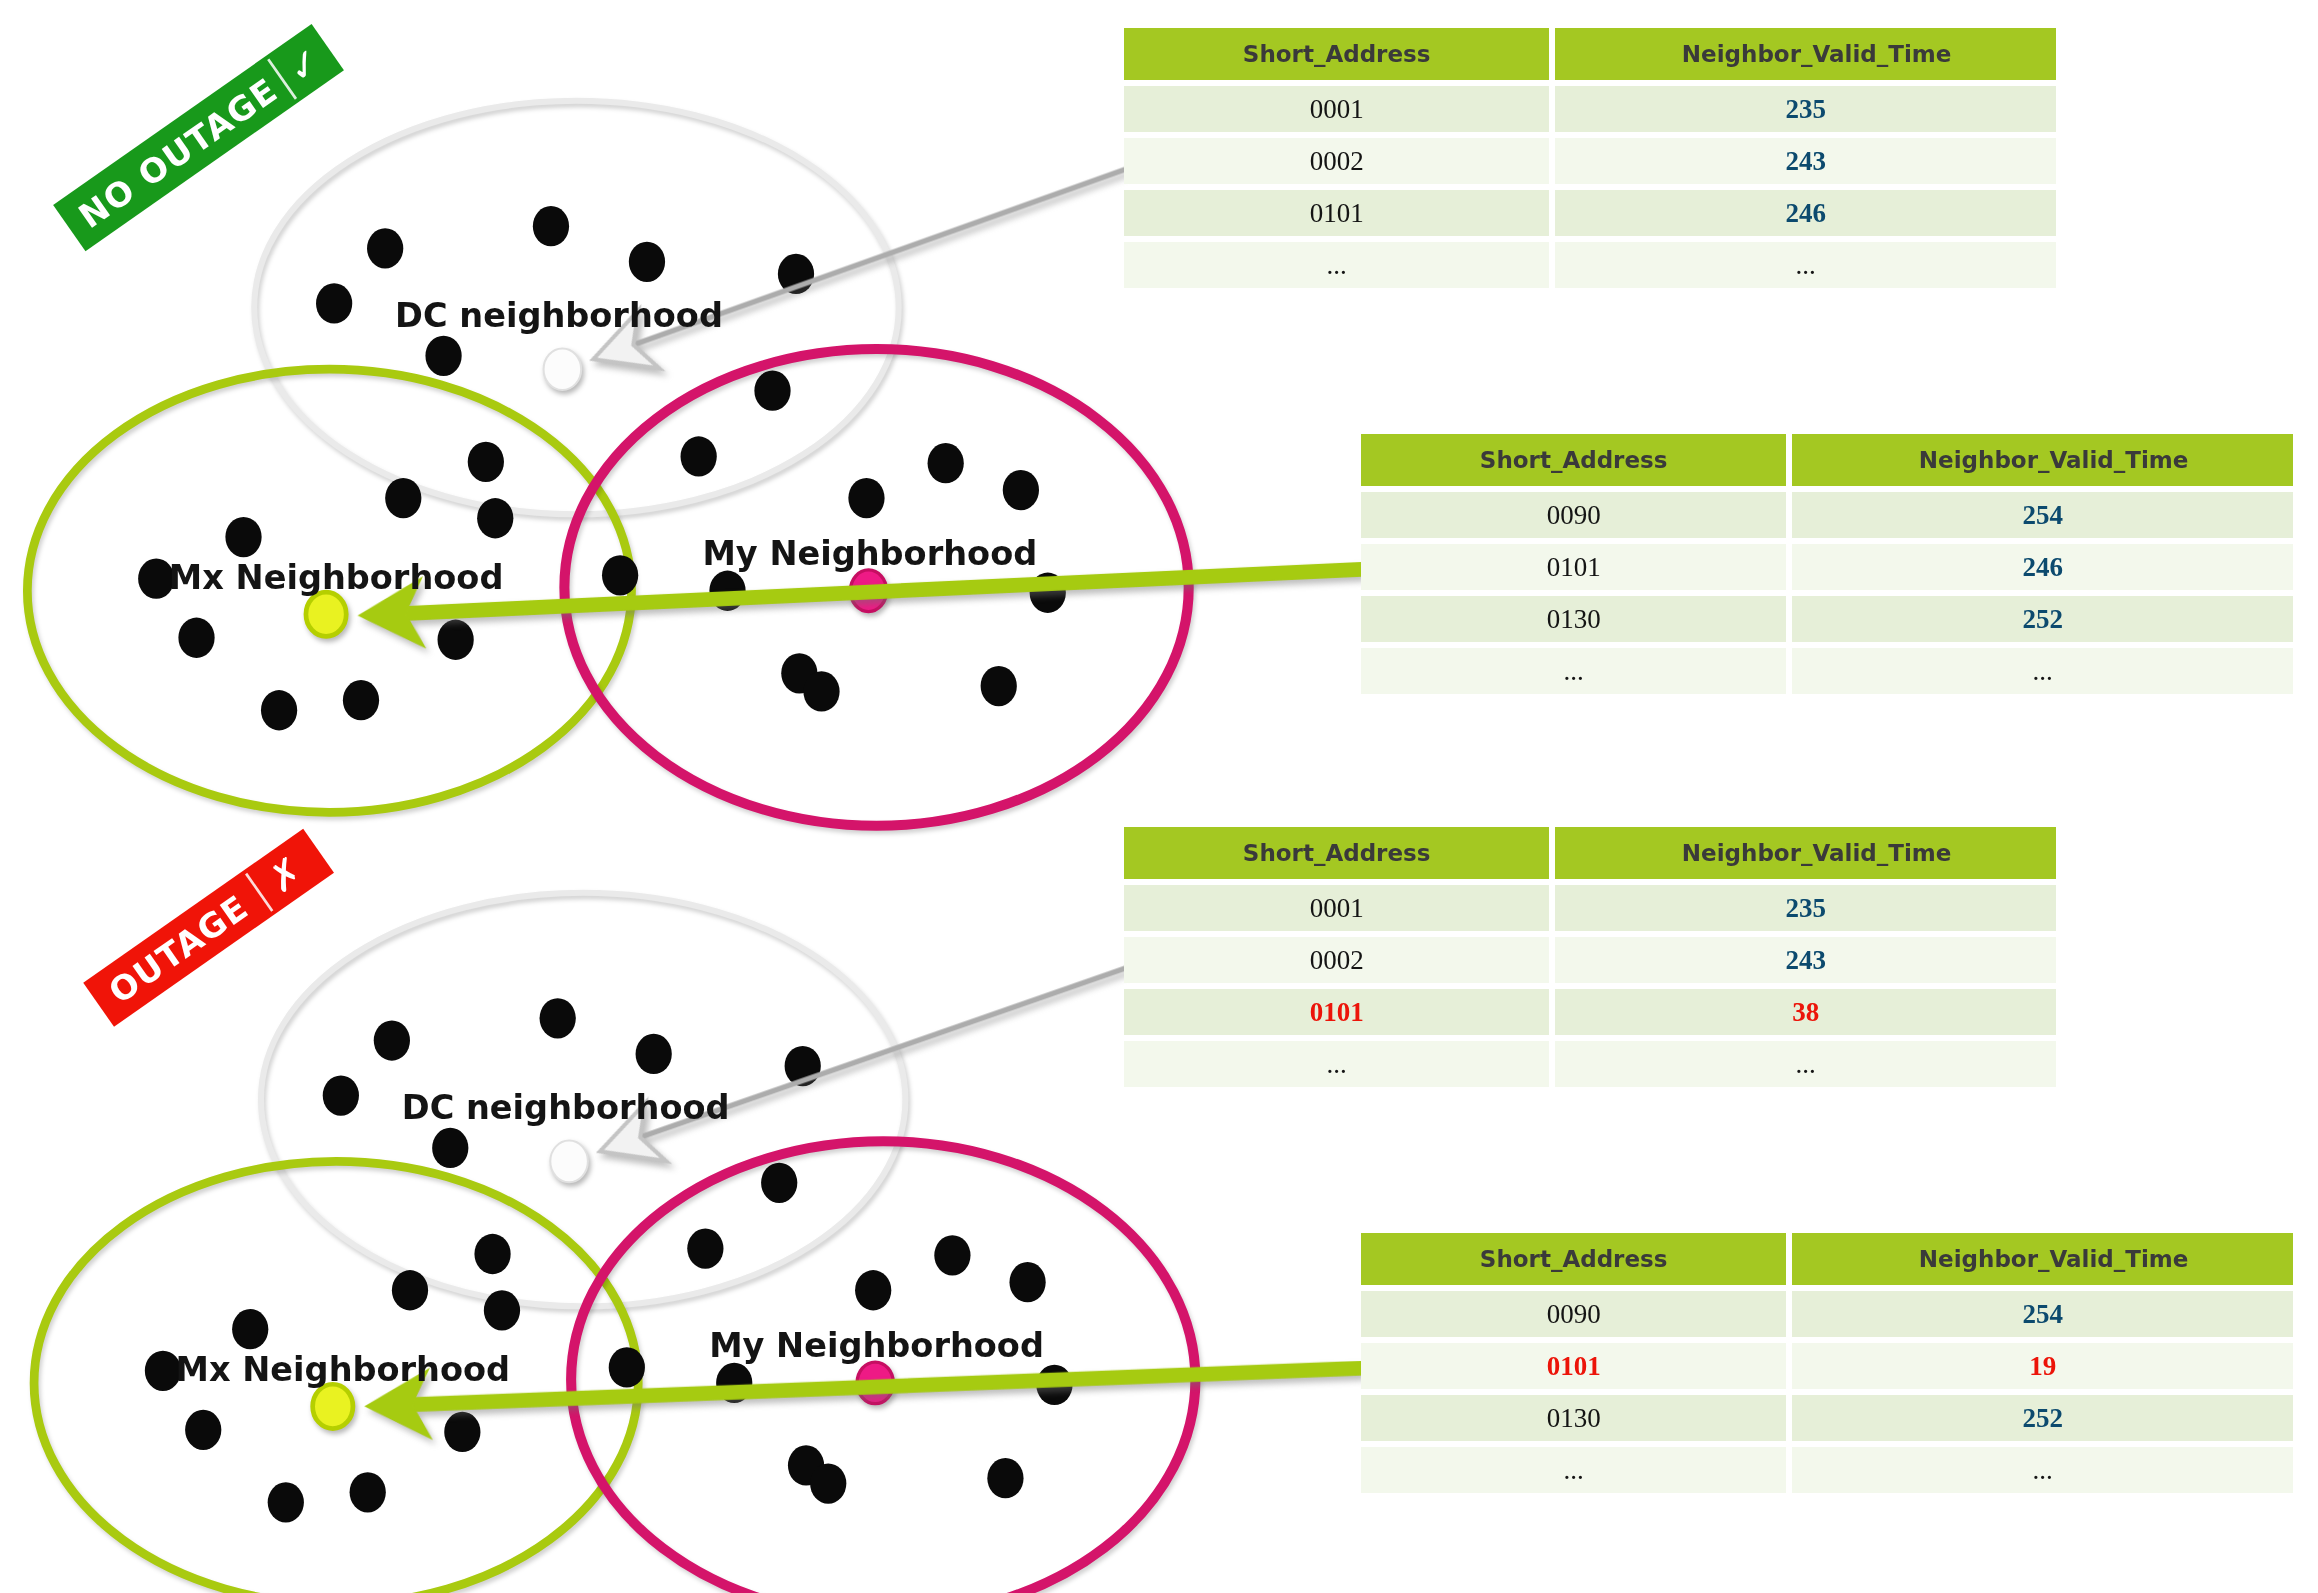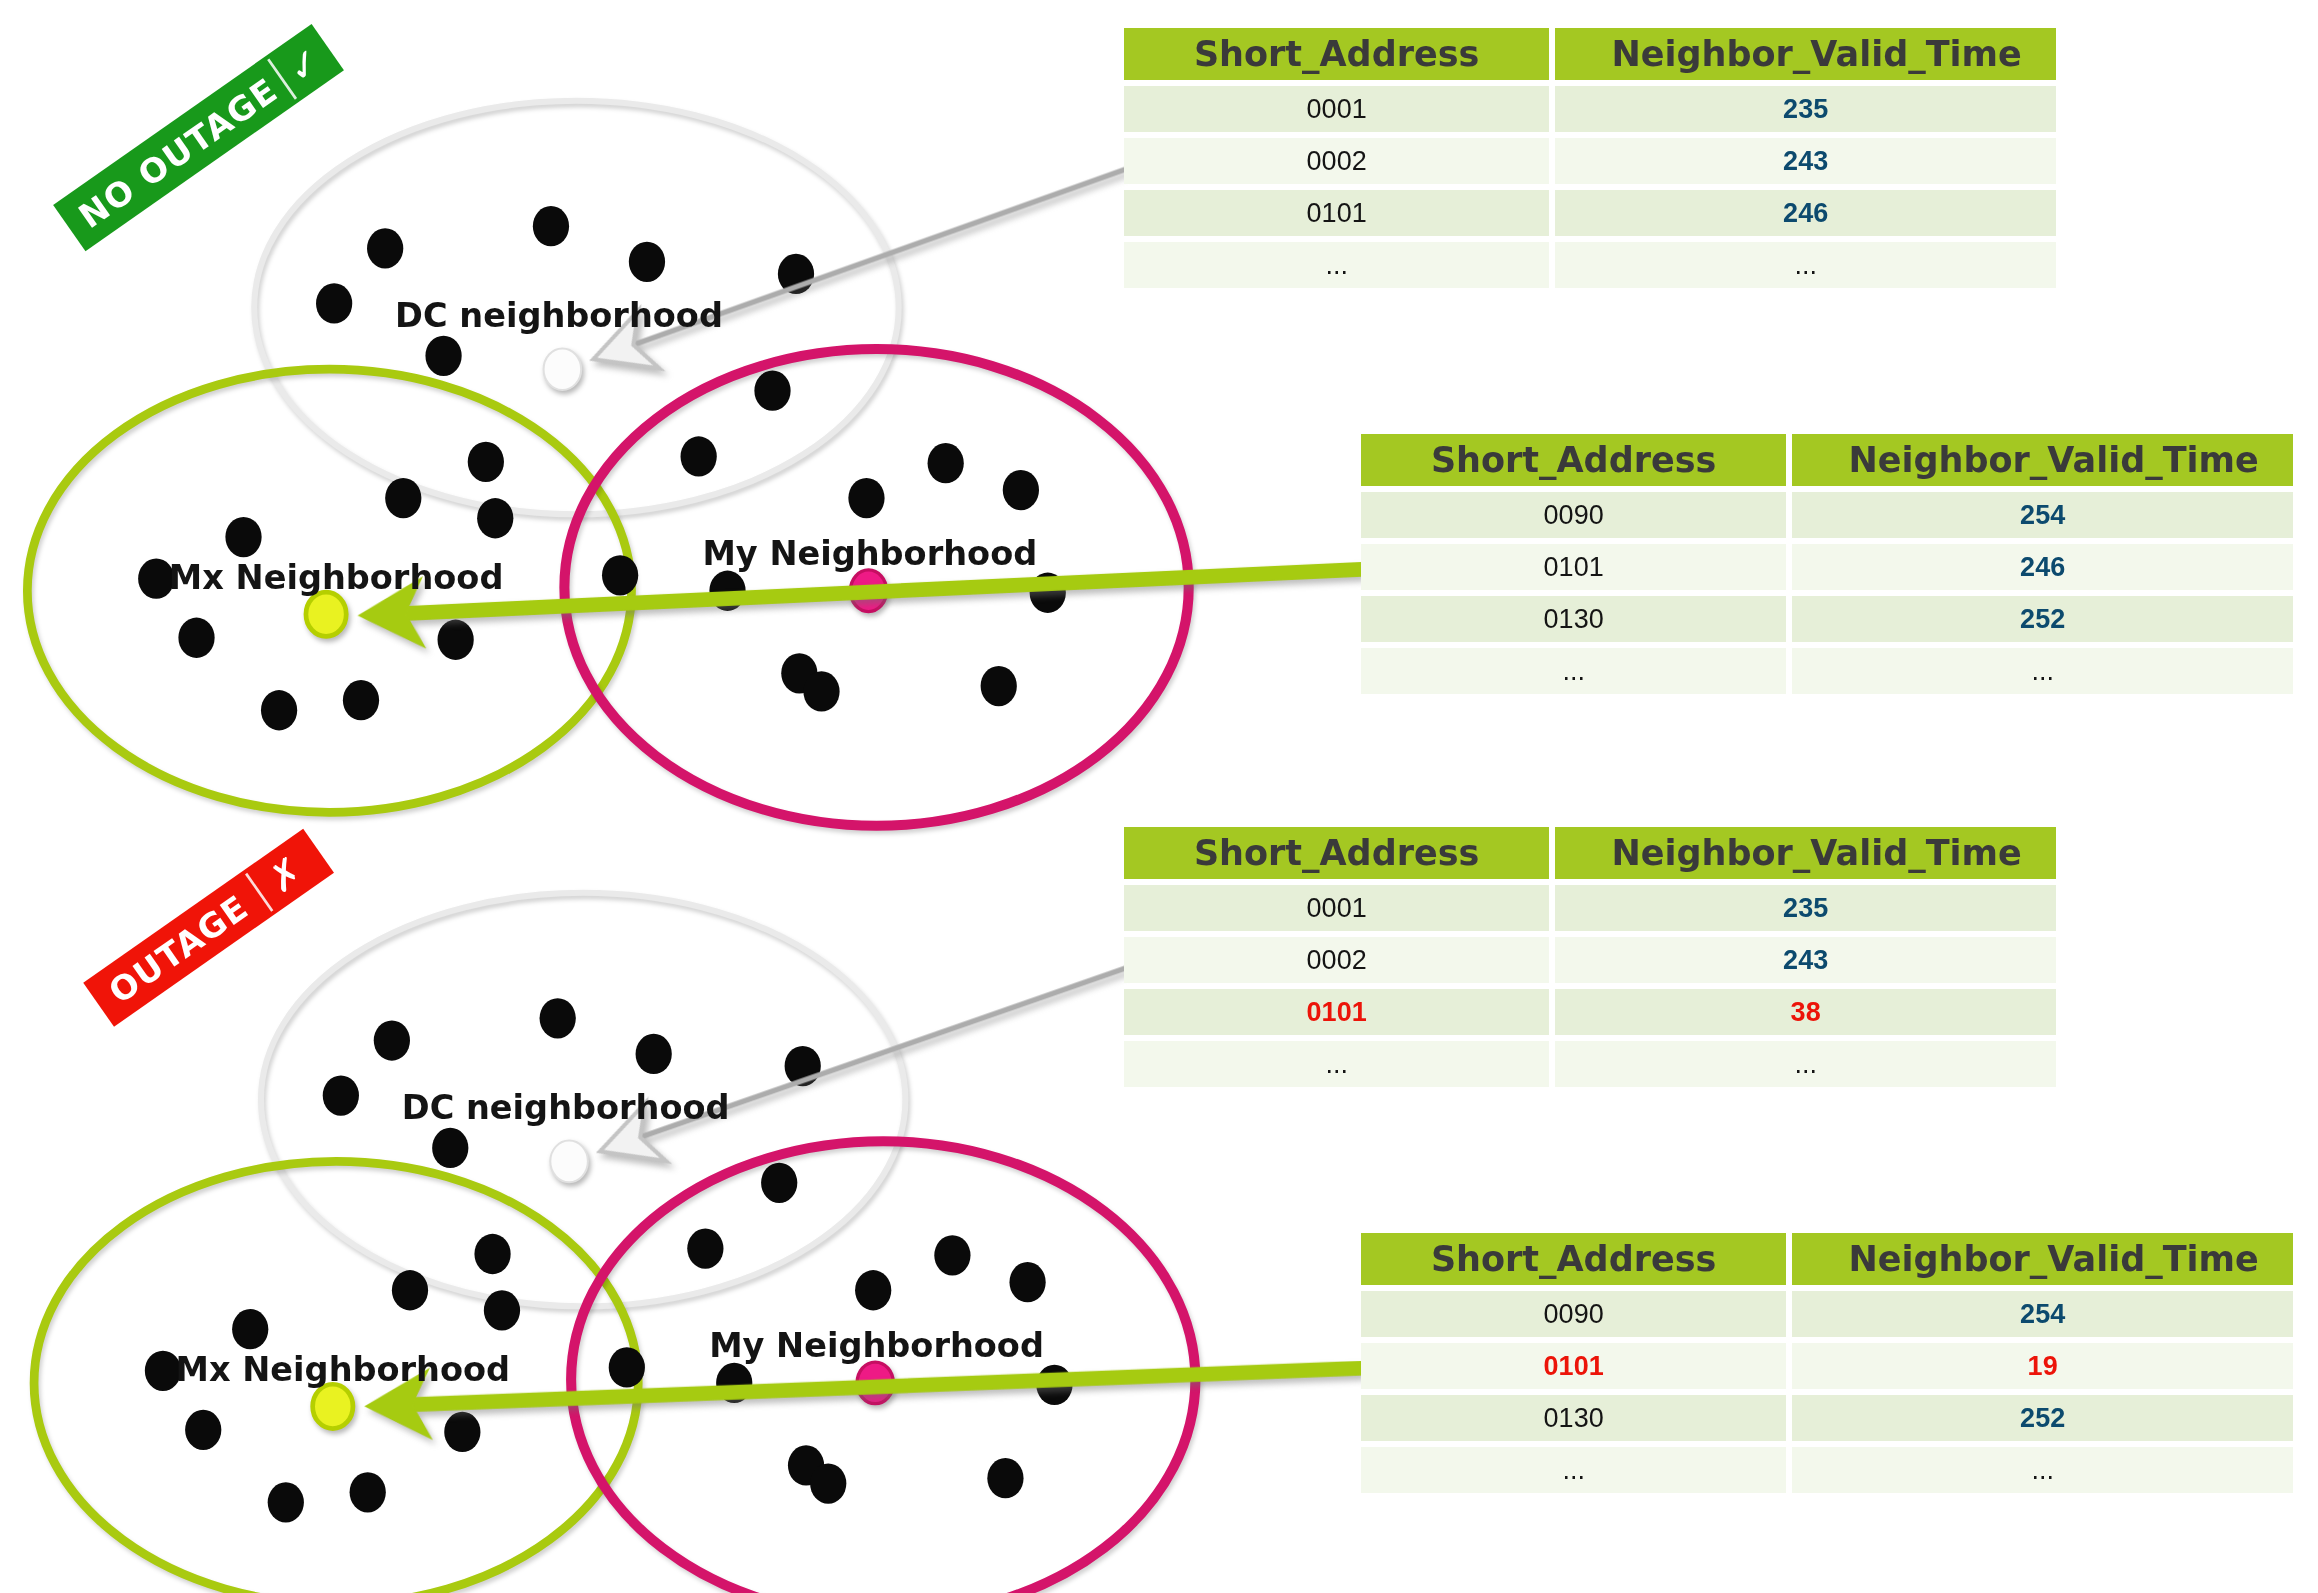--- a/index.html
+++ b/index.html
@@ -5,26 +5,26 @@
   html,body{margin:0;padding:0;}
   .canvas{position:relative;width:2319px;height:1593px;background:#FFFFFF;overflow:hidden;
           font-family:"DejaVu Sans",sans-serif;}
   .canvas svg{position:absolute;left:0;top:0;z-index:1;}
   .lbl{font-family:"DejaVu Sans",sans-serif;font-size:50px;font-weight:bold;fill:#141414;text-anchor:middle;}
   .bannertxt{font-family:"DejaVu Sans",sans-serif;font-size:50px;font-weight:bold;fill:#FFFFFF;
              text-anchor:middle;letter-spacing:2px;}
   .mark{font-size:58px;}
   .tbl{position:absolute;z-index:2;width:944px;}
   .tbl table{border-collapse:separate;border-spacing:6.7px;width:944px;table-layout:fixed;}
-  .tbl th{background:#A4C822;height:50px;font-size:35px;font-weight:bold;color:#3A3A3A;
+  .tbl th{background:#A4C822;height:50px;font-size:23px;font-weight:bold;color:#3A3A3A;
           text-align:center;vertical-align:middle;font-family:"DejaVu Sans",sans-serif;}
   .tbl th.c1{width:47%;}
   .tbl th.c2{width:53%;padding-left:23px;}
   .tbl td{height:44px;font-size:27px;text-align:center;vertical-align:middle;background:#E6EFD8;
-          color:#141414;font-family:Liberation Sans, sans-serif;margin-left:16px;}
+          color:#141414;font-family:Liberation Serif, serif;margin-left:16px;}
   .tbl tr:nth-child(even) td{background:#F3F8EC;}
   .tbl td.val.ok{color:#0c4a6e;font-weight:bold;}
   .tbl td.alert{color:#EC1409;font-weight:bold;}
   .tbl td.plain{color:#141414;font-weight:normal;}
 </style>
 </head>
 <body>
 
 <div class="canvas">
 

